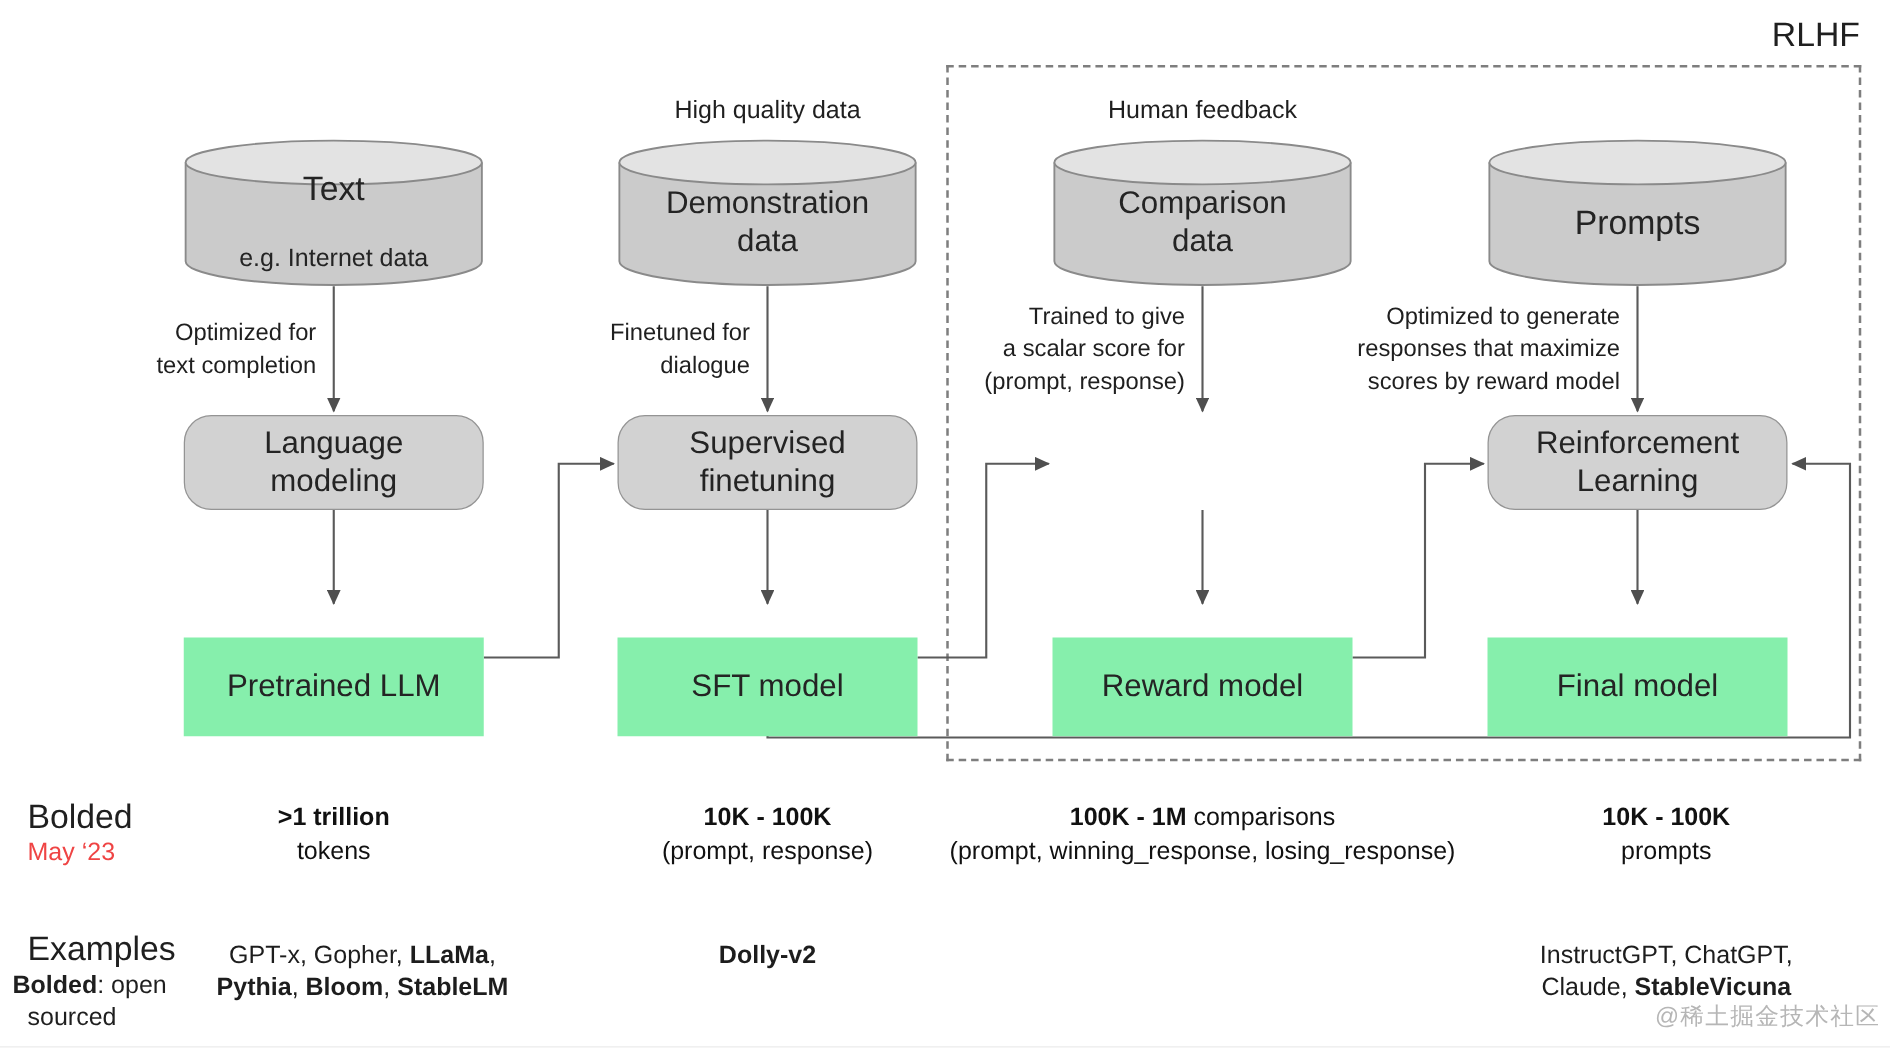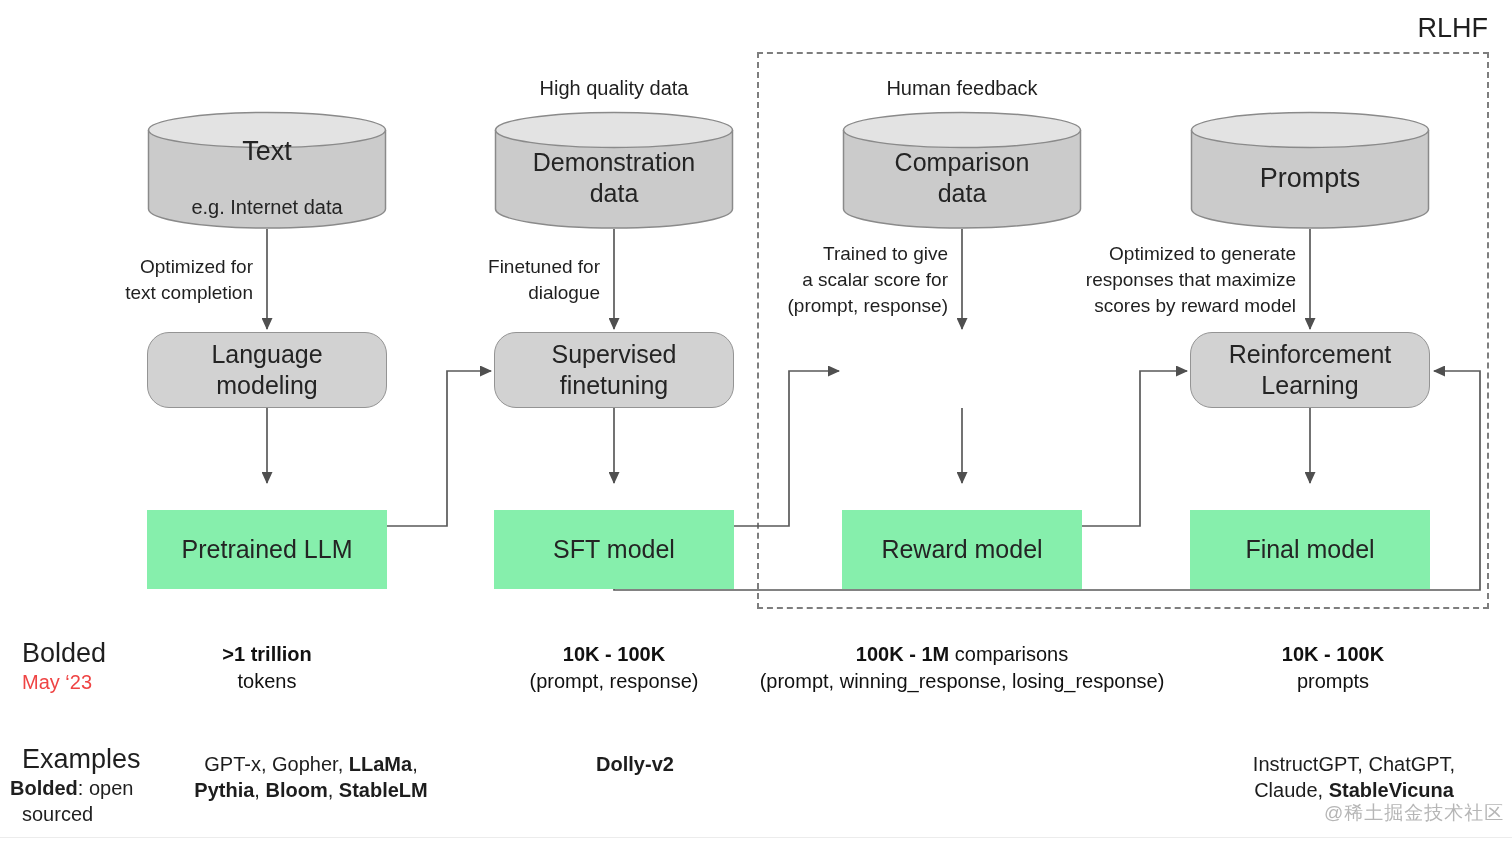--- a/index.html
+++ b/index.html
@@ -47,21 +47,21 @@
     position:absolute; top:486px; left:0; width:240px; height:79px;
     background:#86efac; display:flex; align-items:center; justify-content:center;
     text-align:center; font-size:25px; color:#242424;margin-top:24px;
   }
   .scale-entry {
     position:absolute; top:641px; left:50%; transform:translateX(-50%);
     text-align:center; font-size:20px; line-height:27px; white-space:nowrap; color:#111;
   }
   .examples-entry {
     position:absolute; top:751px; left:50%; transform:translateX(-50%);
-    text-align:center; font-size:20px; line-height:26px; white-space:nowrap; color:#1d1d1d;margin-left:21px;
+    text-align:center; font-size:20px; line-height:26px; white-space:nowrap; color:#1d1d1d;
   }
   .shift22 { transform:translateX(calc(-50% + 23px)); }
   .b { font-weight:bold; }
 
   .legend-scale-title { position:absolute; left:22px; top:638px; font-size:27px; color:#1f1f1f; }
   .legend-scale-sub { position:absolute; left:22px; top:671px; font-size:20px; color:#ef4444; }
   .legend-ex-title { position:absolute; left:22px; top:744px; font-size:27px; color:#1f1f1f; }
   .legend-ex-note1 { position:absolute; left:10px; top:777px; font-size:20px; color:#1f1f1f; }
   .legend-ex-note2 { position:absolute; left:22px; top:803px; font-size:20px; color:#1f1f1f; }
 

